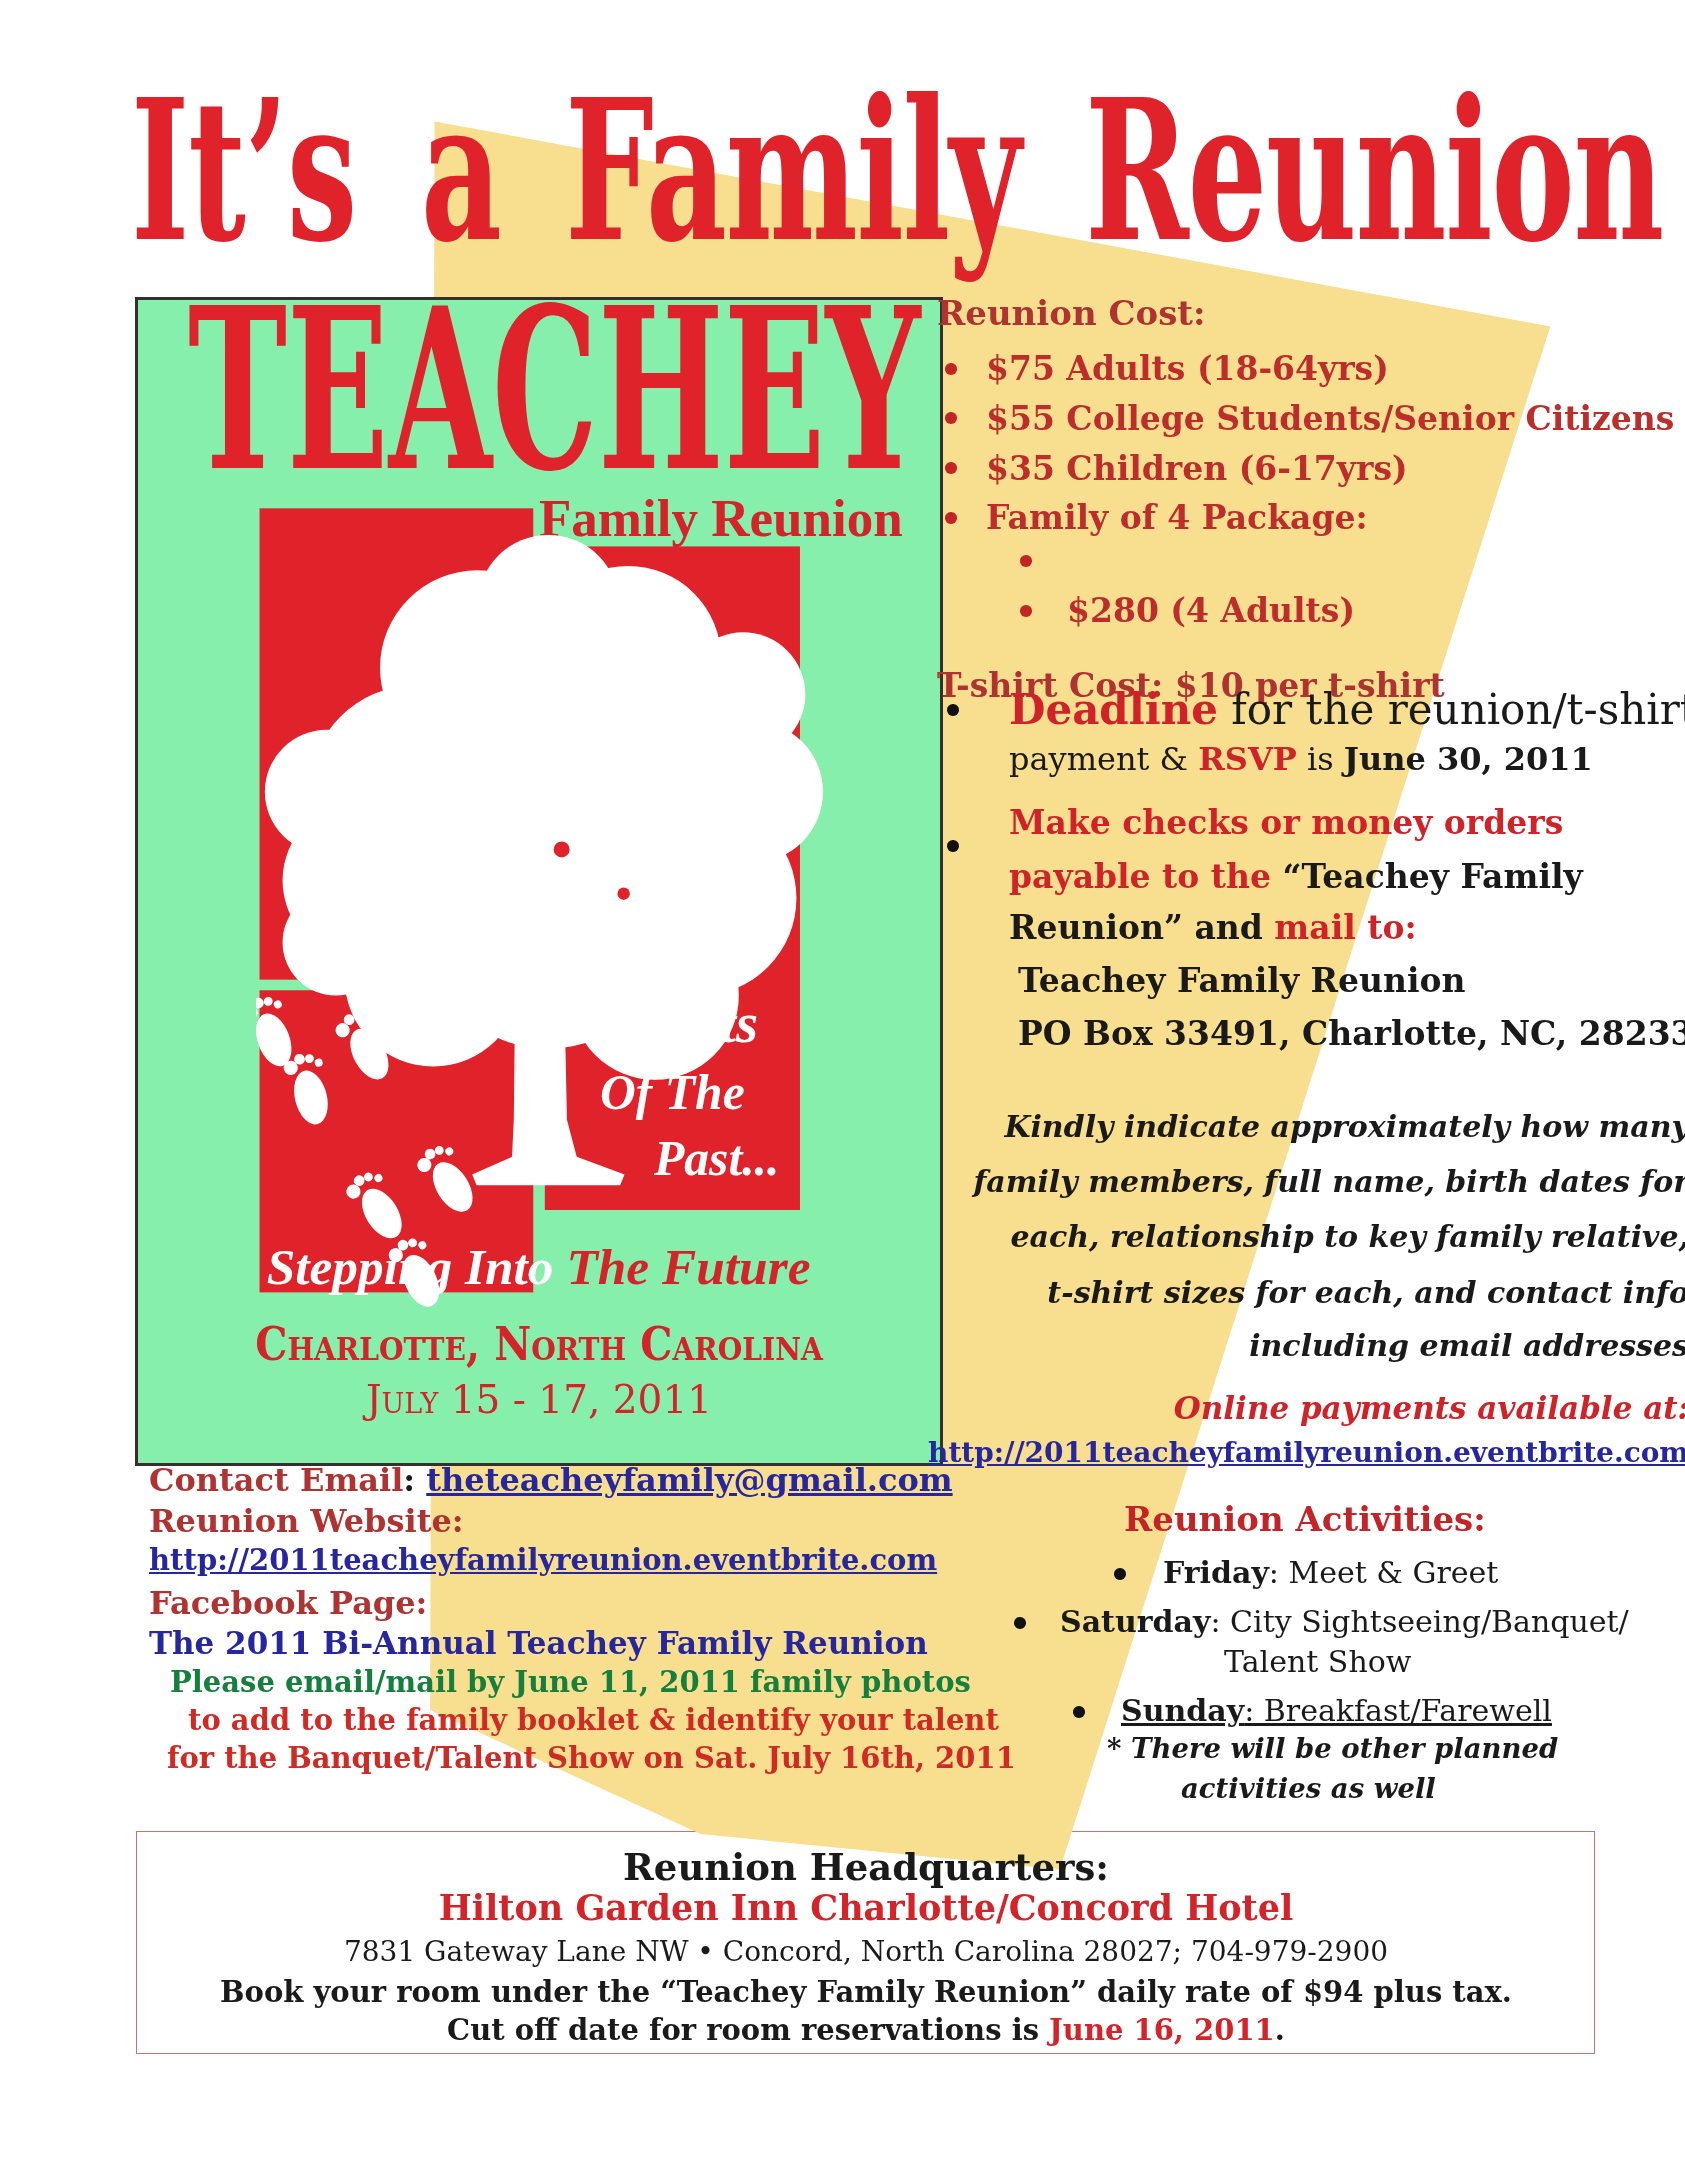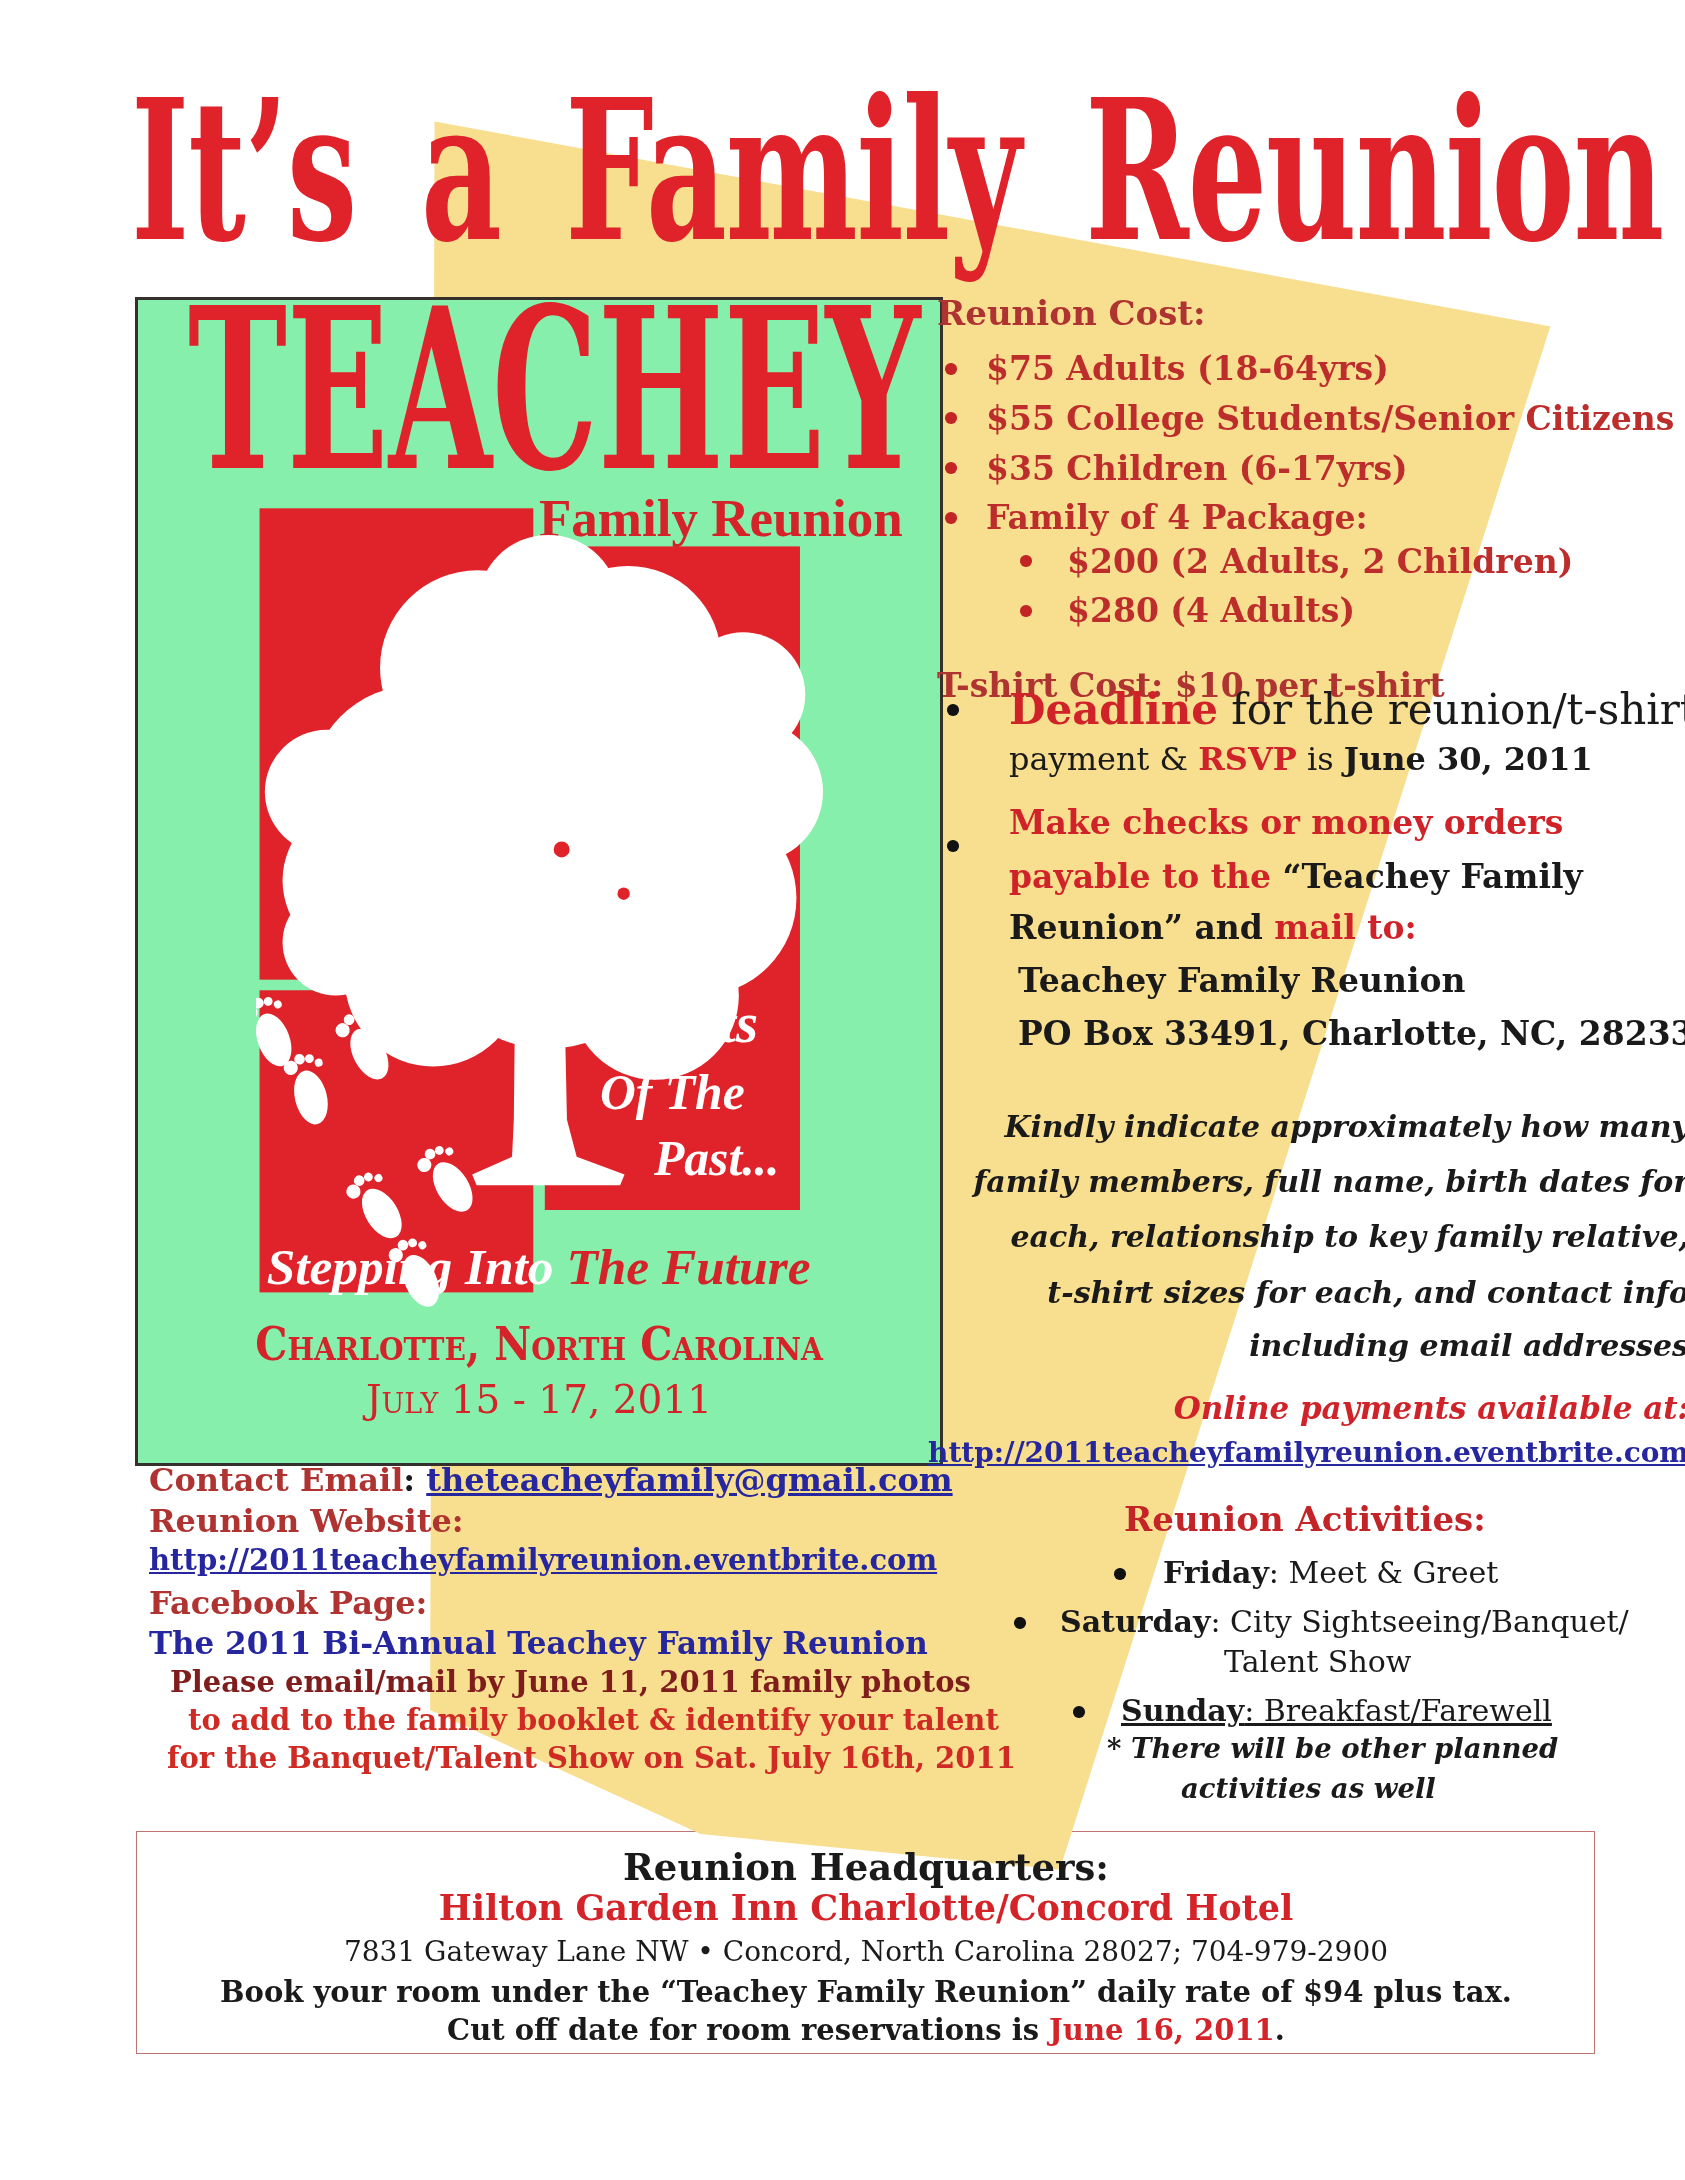--- a/index.html
+++ b/index.html
@@ -143,21 +143,20 @@
   <span class="abs z3 dot red" style="left:945px; top:412px;"></span>
   <div class="abs z3 rc item-red" style="left:986px; top:399px; font-size:33px;">$55 College Students/Senior Citizens</div>
 
   <span class="abs z3 dot red" style="left:945px; top:462px;"></span>
   <div class="abs z3 rc item-red" style="left:986px; top:449px; font-size:33px;">$35 Children (6-17yrs)</div>
 
   <span class="abs z3 dot red" style="left:945px; top:512px;"></span>
   <div class="abs z3 rc item-red" style="left:986px; top:498px; font-size:33px;">Family of 4  Package:</div>
 
   <span class="abs z3 dot red" style="left:1020px; top:555px;"></span>
-  <div class="abs z3 rc item-red" style="left:1067px; top:542px; font-size:33px;">$200 (2 Adults, 2 Children)</div>
 
   <span class="abs z3 dot red" style="left:1020px; top:605px;"></span>
   <div class="abs z3 rc item-red" style="left:1067px; top:591px; font-size:33px;">$280 (4 Adults)</div>
 
   <div class="abs z3 rc dark-red" style="left:937px; top:666px; font-size:33px;">T-shirt Cost: $10 per t-shirt</div>
 
   <span class="abs z3 dot blk" style="left:947px; top:704px;"></span>
   <div class="abs z3" style="left:1009px; top:685px; font-size:42px;">
     <span class="rc bright-red">Deadline</span><span class="reg blk-t"> for the reunion/t-shirt</span>
   </div>
@@ -206,21 +205,21 @@
   <div class="abs z3 rc ital blk-t" style="left:1107px; top:1732px; font-size:27.5px;">* There will be other planned</div>
   <div class="abs z3 rc ital blk-t" style="left:1181px; top:1772px; font-size:27.5px;">activities as well</div>
 
   <div class="abs z3" style="left:149px; top:1461px; font-size:32px;">
     <span class="rc dark-red">Contact Email</span><span class="rc blk-t">: </span><span class="link">theteacheyfamily@gmail.com</span>
   </div>
   <div class="abs z3 rc dark-red" style="left:149px; top:1502px; font-size:32px;">Reunion Website:</div>
   <div class="abs z3 link" style="left:149px; top:1543px; font-size:29px;">http://2011teacheyfamilyreunion.eventbrite.com</div>
   <div class="abs z3 rc dark-red" style="left:149px; top:1584px; font-size:32px;">Facebook Page:</div>
   <div class="abs z3 rc" style="left:149px; top:1625px; font-size:31px; color:#26269E;">The 2011 Bi-Annual Teachey Family Reunion</div>
-  <div class="abs z3 rc" style="left:170px; top:1665px; font-size:29px; color:#7f1d1d;">Please email/mail by June 11, 2011 family photos</div>
+  <div class="abs z3 rc" style="left:170px; top:1665px; font-size:29px; color:#15803d;">Please email/mail by June 11, 2011 family photos</div>
   <div class="abs z3 rc" style="left:188px; top:1703px; font-size:29px; color:#CF2B24;">to add to the family booklet &amp; identify your talent</div>
   <div class="abs z3 rc" style="left:167px; top:1741px; font-size:29px; color:#CF2B24;">for the Banquet/Talent Show on Sat. July 16th, 2011</div>
 
   <div class="abs z3 hq-line rc blk-t" style="top:1845px; font-size:37px;">Reunion Headquarters:</div>
   <div class="abs z3 hq-line rc" style="top:1887px; font-size:35px; color:#D42329;">Hilton Garden Inn Charlotte/Concord Hotel</div>
   <div class="abs z3 hq-line reg blk-t" style="top:1935px; font-size:28px;">7831 Gateway Lane NW • Concord, North Carolina 28027; 704-979-2900</div>
   <div class="abs z3 hq-line rc blk-t" style="top:1975px; font-size:29px;">Book your room under the “Teachey Family Reunion” daily rate of $94 plus tax.</div>
   <div class="abs z3 hq-line" style="top:2013px; font-size:29px;">
     <span class="rc blk-t">Cut off date for room reservations is </span><span class="rc" style="color:#D42329;">June 16, 2011</span><span class="rc blk-t">.</span>
   </div>

